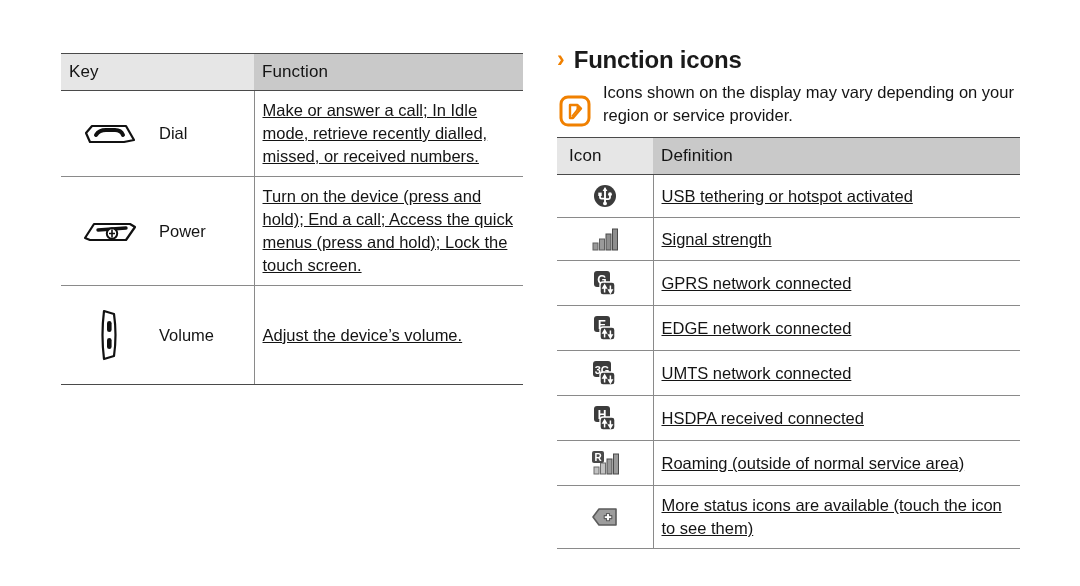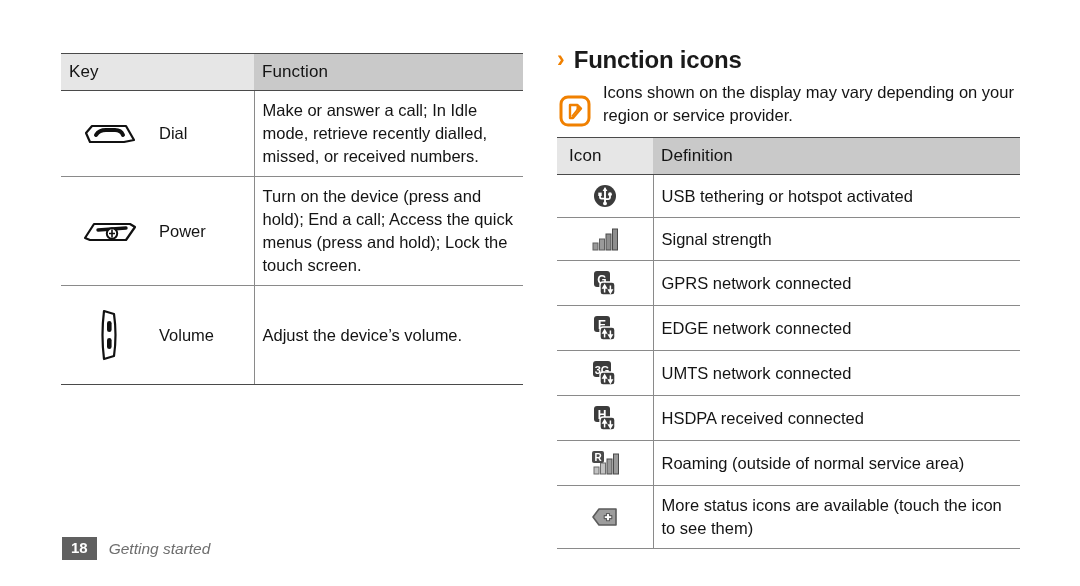--- a/index.html
+++ b/index.html
@@ -70,20 +70,21 @@
   }
   .vline {
     border-left: 1px solid #8a8a8a;
   }
 
   .cell-text {
     font-size: 16.5px;
     line-height: 23px;
     color: #141414;
     padding: 9px 6px 9px 17px;
+    text-decoration: underline;
   }
   .cell-keyname {
     font-size: 16.5px;
     color: #141414;
     padding-left: 4px;
   }
   .icon-cell {
     text-align: center;
     padding: 7px 0;
   }
@@ -368,18 +369,14 @@
               <path d="M16.5 9.5 L19.5 9.5 L19.5 11.6 L21.8 11.6 L21.8 14.6 L19.5 14.6 L19.5 16.8 L16.5 16.8 L16.5 14.6 L14.2 14.6 L14.2 11.6 L16.5 11.6 Z" fill="#ffffff" stroke="#5b5b5b" stroke-width="1.1" stroke-linejoin="round"></path>
             </svg>
           </td>
           <td class="vline cell-text">More status icons are available (touch the icon to see them)</td>
         </tr>
 
       </tbody>
     </table>
   </div>
 
-  <div id="footer">
-    <span class="pagenum">18</span>
-    <span class="footer-label">Getting started</span>
-  </div>
 
 </div>
 
 </body></html>

